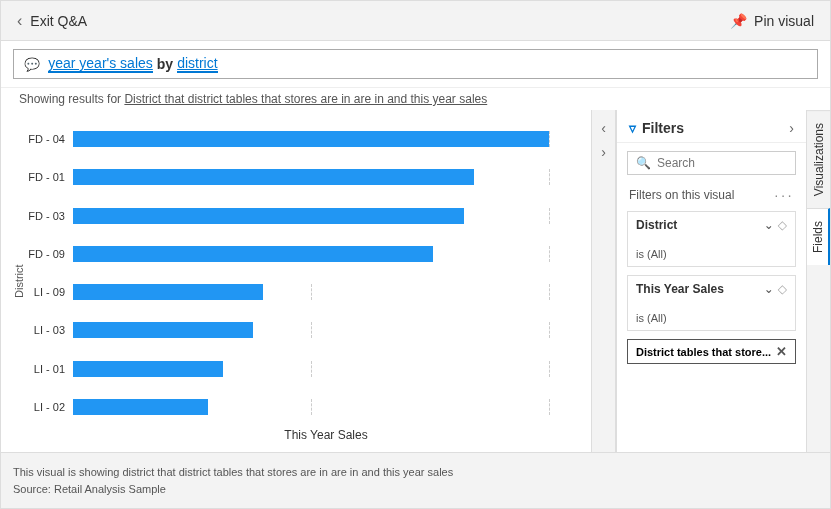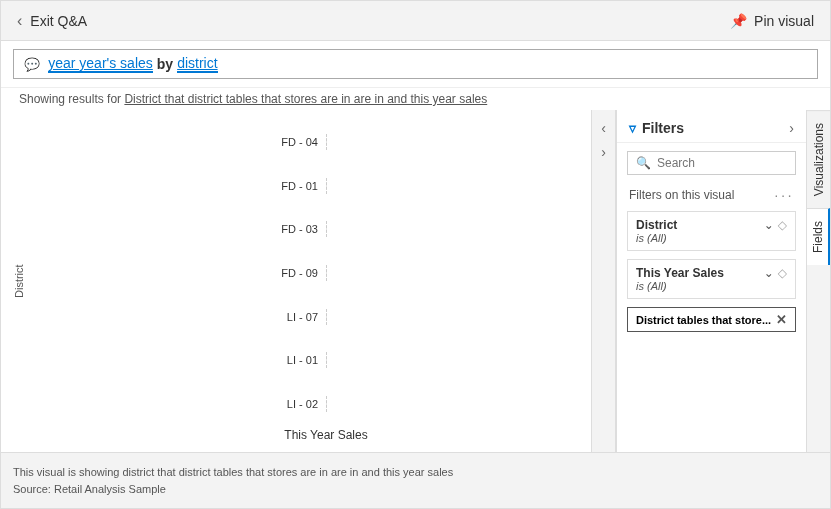--- a/index.html
+++ b/index.html
@@ -26,21 +26,21 @@
     .results-info { padding: 4px 12px 4px 18px; font-size: 12px; color: #555; background: #fff; }
     .results-info a { color: #555; text-decoration: underline; }
 
     
     .main-content { display: flex; flex: 1; overflow: hidden; }
 
     
     .chart-area { flex: 1; padding: 10px 12px 10px 8px; position: relative; overflow: hidden; }
     .chart-wrapper { display: flex; width: 100%; height: 100%; }
     .y-axis-label { writing-mode: vertical-rl; transform: rotate(180deg); font-size: 11px; color: #555; display: flex; align-items: center; justify-content: center; padding-right: 4px; }
-    .chart-inner { flex: 1; display: flex; flex-direction: column; align-items: center; }
+    .chart-inner { flex: 1; display: flex; flex-direction: column; }
     .bars-container { flex: 1; display: flex; flex-direction: column; justify-content: space-around; position: relative; }
     .bar-row { display: flex; align-items: center; height: 22px; }
     .bar-label { width: 48px; font-size: 11px; color: #333; text-align: right; padding-right: 8px; flex-shrink: 0; }
     .bar-track { flex: 1; position: relative; height: 16px; }
     .bar-fill { height: 100%; background: #2196F3; position: absolute; left: 0; top: 0; }
     .x-axis { display: flex; justify-content: space-between; padding-left: 48px; padding-top: 4px; }
     .x-tick { font-size: 11px; color: #555; }
     .x-axis-label { text-align: center; padding-left: 48px; font-size: 12px; color: #333; padding-top: 2px; }
 
     
@@ -54,21 +54,21 @@
     .search-icon-small { color: #888; margin-right: 6px; font-size: 12px; }
     .filters-search input { border: none; outline: none; font-size: 12px; width: 100%; color: #333; }
     .filters-on-visual-label { padding: 4px 12px; font-size: 12px; color: #555; display: flex; align-items: center; justify-content: space-between; }
     .dots-menu { color: #888; letter-spacing: 2px; font-size: 14px; cursor: pointer; }
     .filter-item { margin: 4px 10px; border: 1px solid #ddd; padding: 6px 8px; background: #fff; }
     .filter-item-header { display: flex; align-items: center; justify-content: space-between; }
     .filter-name { font-size: 12px; font-weight: 600; color: #333; }
     .filter-icons { display: flex; gap: 4px; align-items: center; }
     .filter-chevron { color: #555; font-size: 12px; cursor: pointer; }
     .filter-clear { color: #aaa; font-size: 12px; cursor: pointer; }
-    .filter-value { font-size: 11px; color: #555; margin-top: 0; font-style: italic; }
+    .filter-value { font-size: 11px; color: #555; margin-top: 16px; }
     .filter-tag { display: flex; align-items: center; justify-content: space-between; margin: 4px 10px; border: 1px solid #555; padding: 4px 8px; font-size: 11px; font-weight: 600; background: #fff; cursor: pointer; }
     .filter-tag-x { color: #555; cursor: pointer; font-size: 13px; }
 
     
     .side-tabs { display: flex; flex-direction: column; width: 24px; background: #f3f3f3; border-left: 1px solid #ddd; }
     .side-tab { writing-mode: vertical-rl; transform: rotate(180deg); padding: 12px 4px; font-size: 12px; color: #333; cursor: pointer; border-bottom: 1px solid #ddd; display: flex; align-items: center; justify-content: center; }
     .side-tab.active { background: #fff; border-left: 2px solid #0078d4; }
     .side-nav { display: flex; flex-direction: column; width: 24px; align-items: center; padding: 8px 0; gap: 4px; background: #f3f3f3; border-right: 1px solid #ddd; }
     .side-nav-btn { background: none; border: none; cursor: pointer; color: #666; font-size: 14px; padding: 2px; }
 
@@ -144,25 +144,33 @@
               </div>
               <div class="bar-row">
                 <div class="bar-label">FD - 09</div>
                 <div class="bar-track">
                   <div style="position: absolute; left: 47%; top: 0px; width: 1px; height: 100%; border-left: 1px dashed rgb(204, 204, 204); pointer-events: none;"></div>
                   <div style="position: absolute; left: 94%; top: 0px; width: 1px; height: 100%; border-left: 1px dashed rgb(204, 204, 204); pointer-events: none;"></div>
                   <div class="bar-fill" style="width: 71.2421%;"></div>
                 </div>
               </div>
               <div class="bar-row">
-                <div class="bar-label">LI - 07</div>
+                <div class="bar-label">LI - 09</div>
                 <div class="bar-track">
                   <div style="position: absolute; left: 47%; top: 0px; width: 1px; height: 100%; border-left: 1px dashed rgb(204, 204, 204); pointer-events: none;"></div>
                   <div style="position: absolute; left: 94%; top: 0px; width: 1px; height: 100%; border-left: 1px dashed rgb(204, 204, 204); pointer-events: none;"></div>
                   <div class="bar-fill" style="width: 37.6%;"></div>
+                </div>
+              </div>
+              <div class="bar-row">
+                <div class="bar-label">LI - 03</div>
+                <div class="bar-track">
+                  <div style="position: absolute; left: 47%; top: 0px; width: 1px; height: 100%; border-left: 1px dashed rgb(204, 204, 204); pointer-events: none;"></div>
+                  <div style="position: absolute; left: 94%; top: 0px; width: 1px; height: 100%; border-left: 1px dashed rgb(204, 204, 204); pointer-events: none;"></div>
+                  <div class="bar-fill" style="width: 35.6211%;"></div>
                 </div>
               </div>
               <div class="bar-row">
                 <div class="bar-label">LI - 01</div>
                 <div class="bar-track">
                   <div style="position: absolute; left: 47%; top: 0px; width: 1px; height: 100%; border-left: 1px dashed rgb(204, 204, 204); pointer-events: none;"></div>
                   <div style="position: absolute; left: 94%; top: 0px; width: 1px; height: 100%; border-left: 1px dashed rgb(204, 204, 204); pointer-events: none;"></div>
                   <div class="bar-fill" style="width: 29.6842%;"></div>
                 </div>
               </div>

